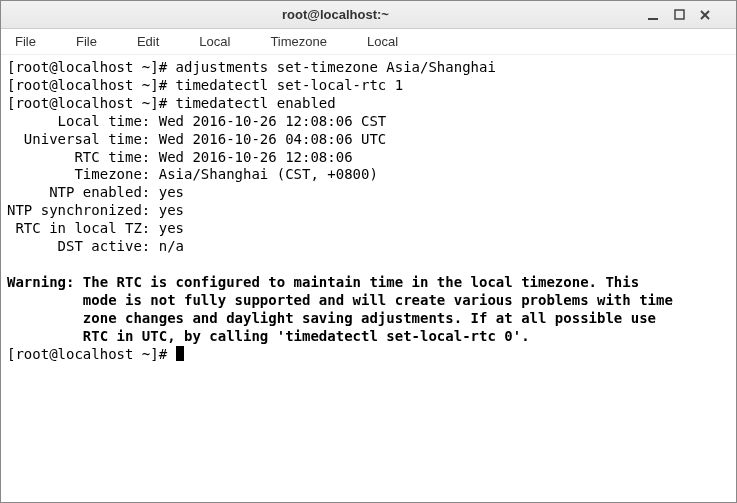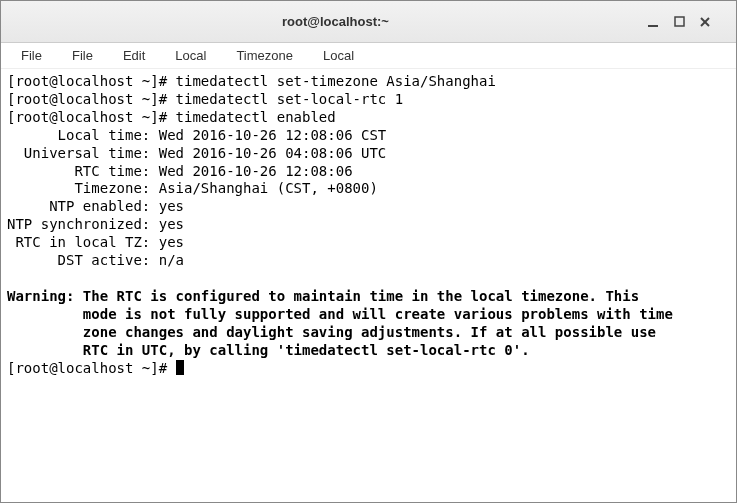--- a/index.html
+++ b/index.html
@@ -12,21 +12,21 @@
       font-size: 13px;
       background: #ffffff;
       width: 737px;
       height: 503px;
       overflow: hidden;
       border: 1px solid #888;
       display: flex;
       flex-direction: column;
     }
     .titlebar {
-      height: 42px;
+      height: 28px;
       background: linear-gradient(to bottom, #f2f2f2, #e8e8e8);
       border-bottom: 1px solid #ccc;
       display: flex;
       align-items: center;
       padding: 0 24px;
       position: relative;
     }
     .titlebar-title {
       flex: 1;
       text-align: center;
@@ -47,22 +47,22 @@
       justify-content: center;
       cursor: pointer;
       color: #444;
       font-size: 13px;
       line-height: 1;
     }
     .menubar {
       height: 26px;
       display: flex;
       align-items: center;
-      padding: 0 10px;
-      gap: 10px;
+      padding: 0 4px;
+      gap: 20px;
       border-bottom: 1px solid #eee;
       background: #fff;
     }
     .menu-item {
       padding: 3px 10px;
       cursor: pointer;
       font-size: 13px;
       color: #333;
     }
     .terminal {
@@ -115,21 +115,21 @@
 
 <div class="menubar">
   <div class="menu-item">File</div>
   <div class="menu-item">File</div>
   <div class="menu-item">Edit</div>
   <div class="menu-item">Local</div>
   <div class="menu-item">Timezone</div>
   <div class="menu-item">Local</div>
 </div>
 
-<div class="terminal"><span>[root@localhost ~]# </span><span>timedatectl set-timezone Asia/Shanghai</span>
+<div class="terminal"><span>[root@localhost ~]# </span><span>adjustments set-timezone Asia/Shanghai</span>
 <span>[root@localhost ~]# </span><span>timedatectl set-local-rtc 1</span>
 <span>[root@localhost ~]# </span><span>timedatectl enabled</span>
 <span>      Local time: Wed 2016-10-26 12:08:06 CST
   Universal time: Wed 2016-10-26 04:08:06 UTC
         RTC time: Wed 2016-10-26 12:08:06
         Timezone: Asia/Shanghai (CST, +0800)
      NTP enabled: yes
 NTP synchronized: yes
  RTC in local TZ: yes
       DST active: n/a</span>

